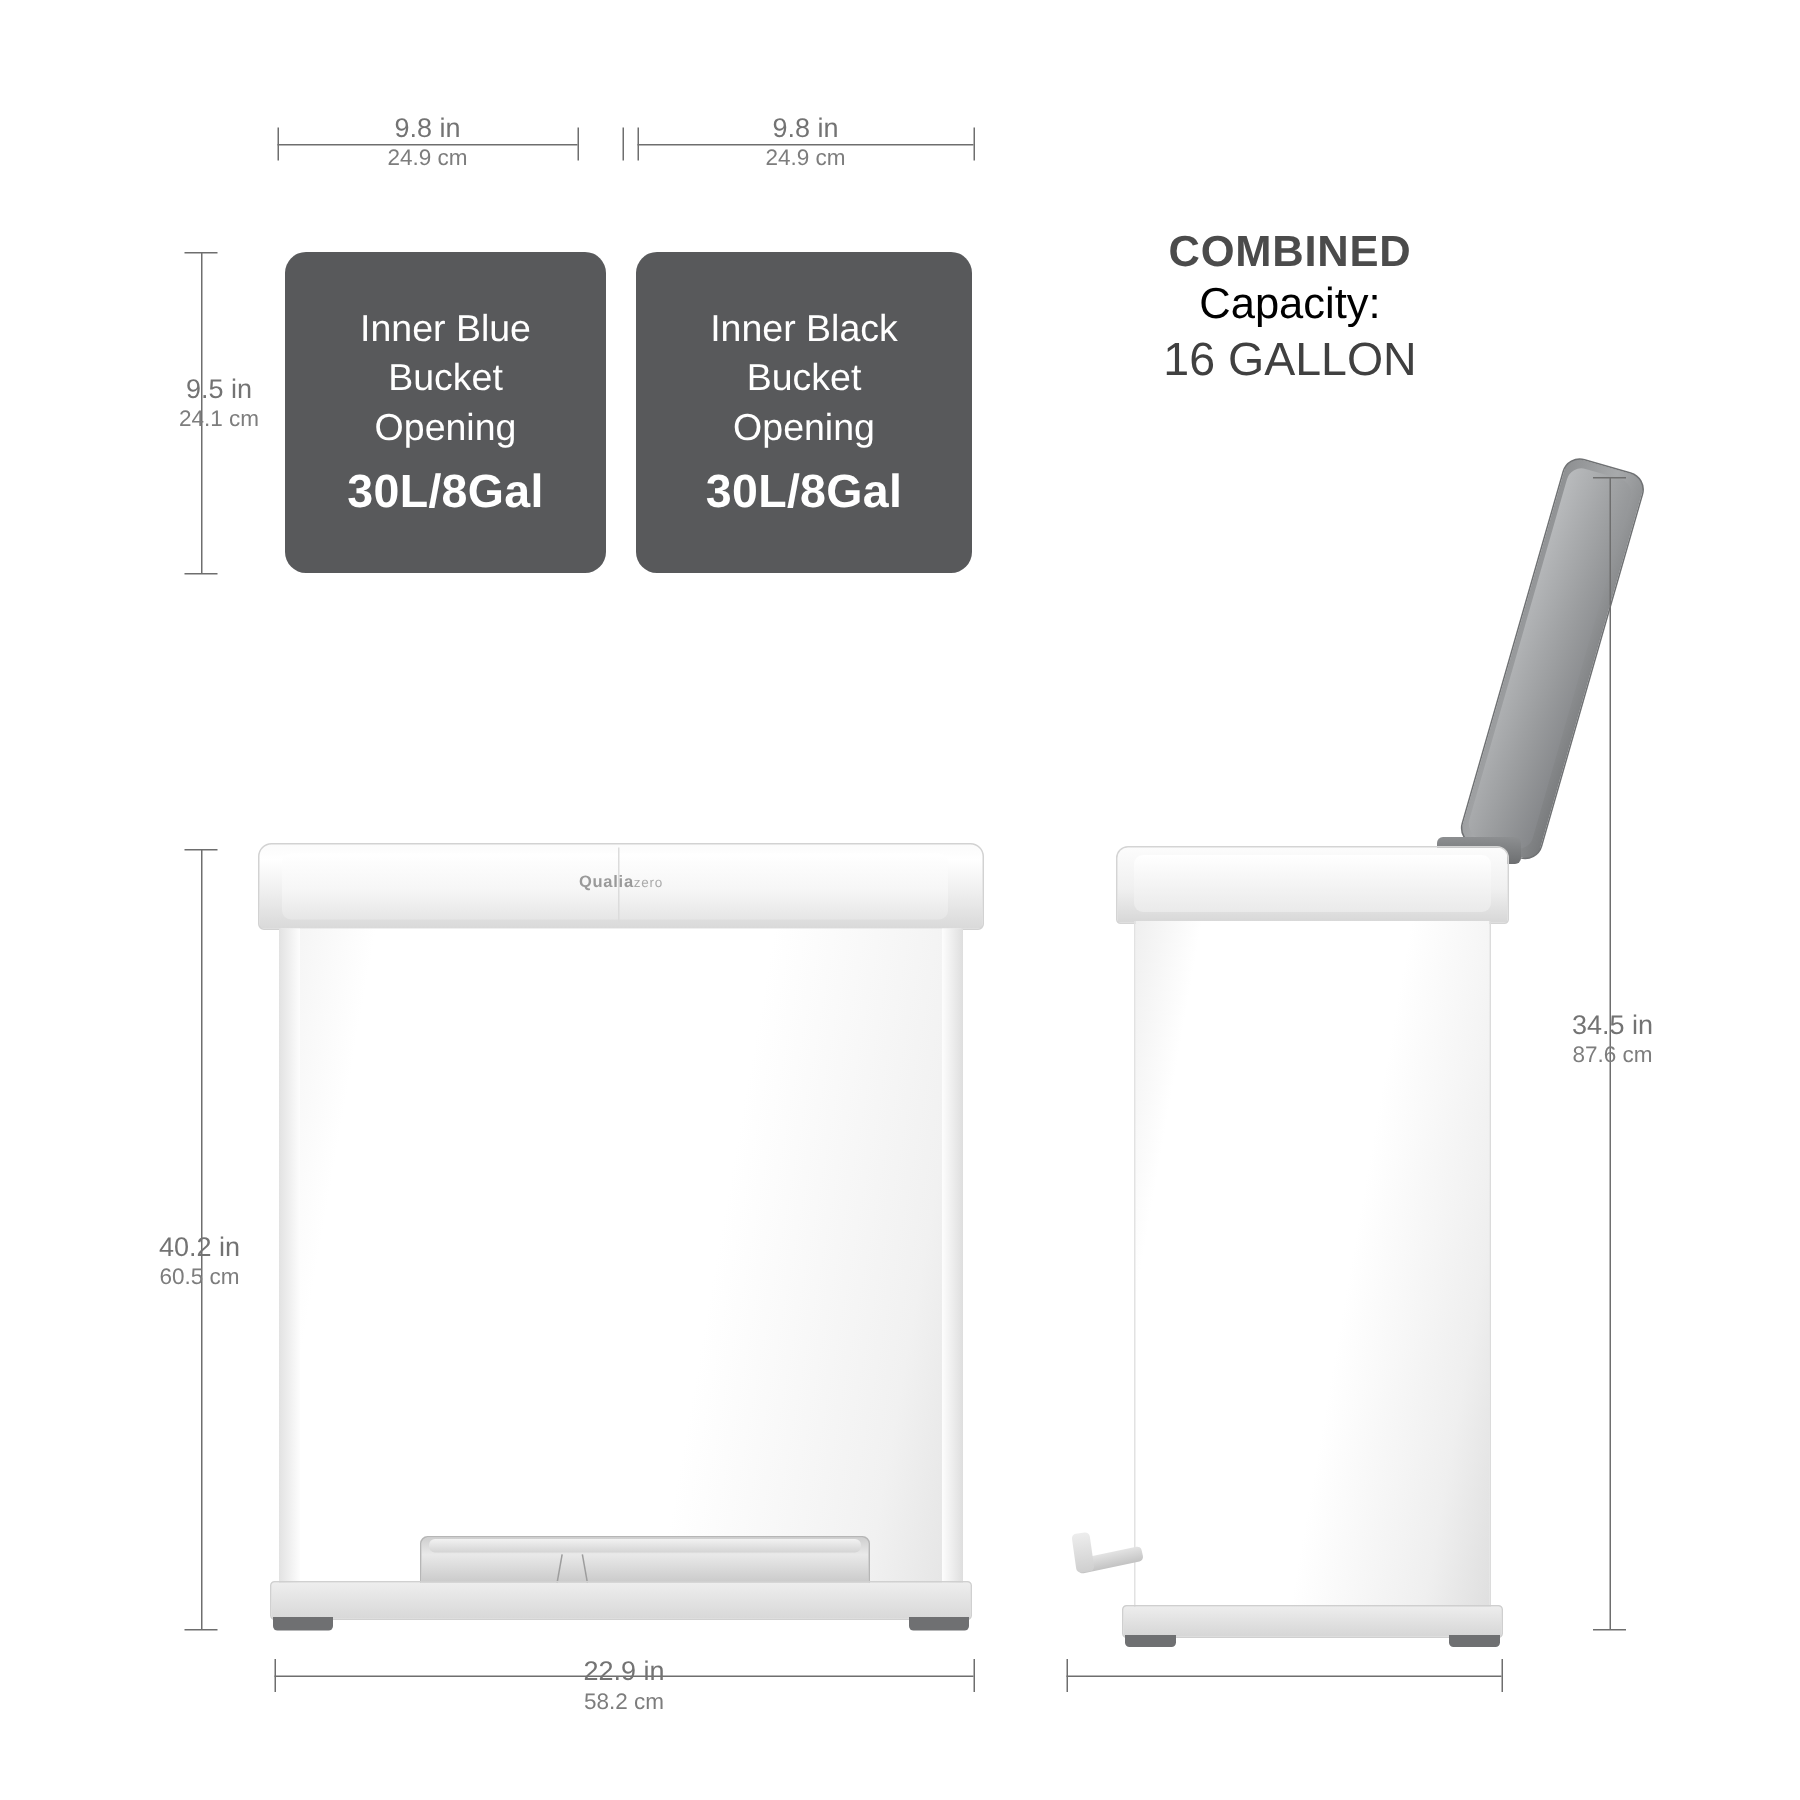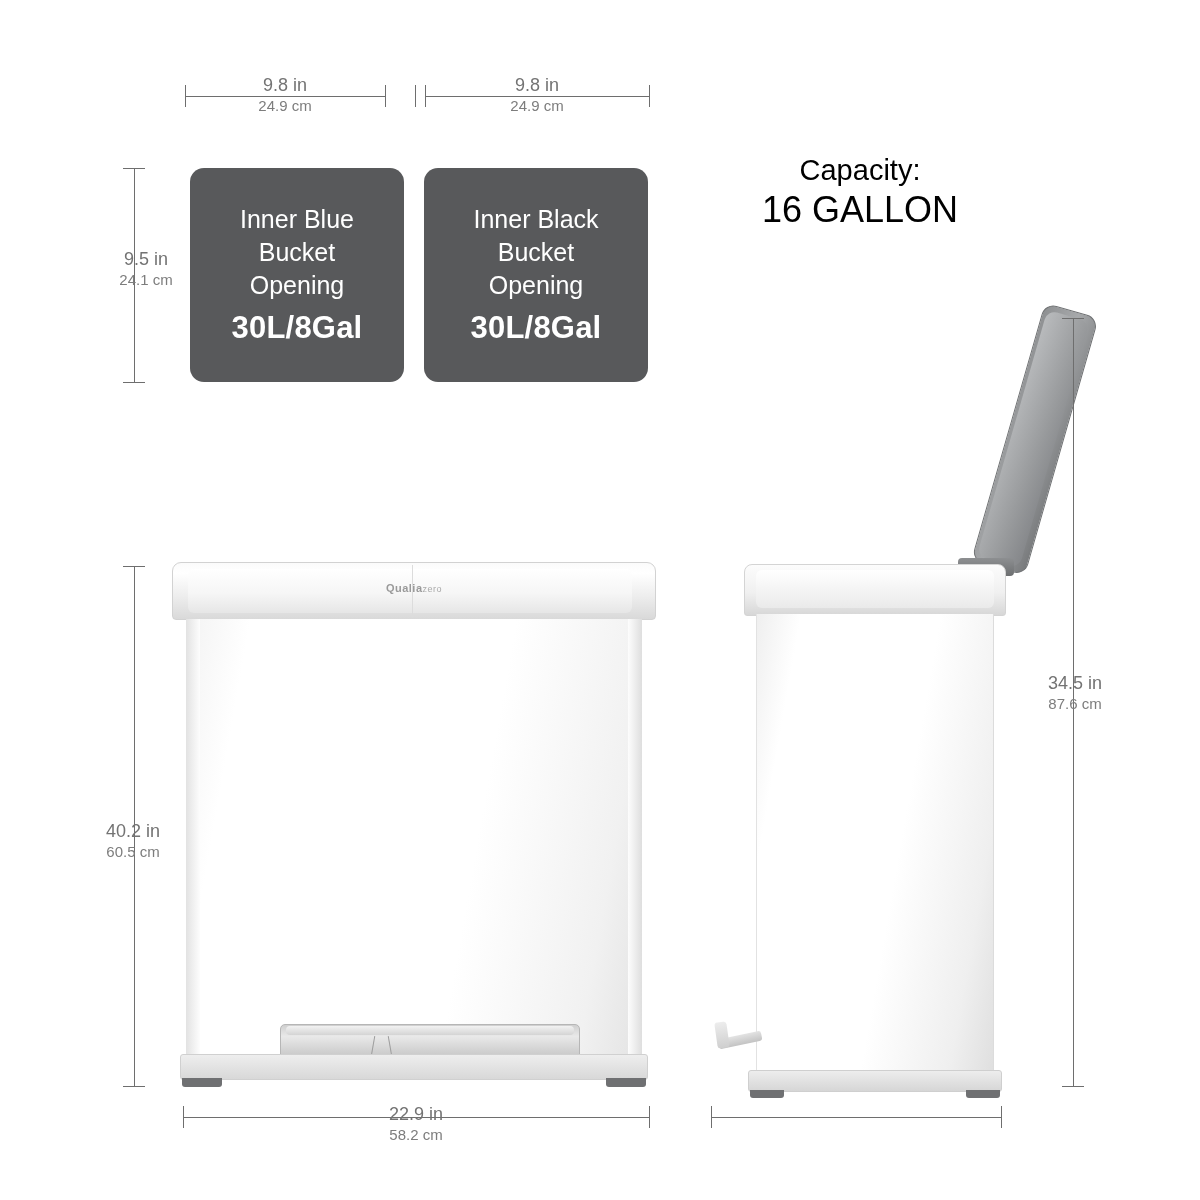--- a/index.html
+++ b/index.html
@@ -42,21 +42,21 @@
     padding: 14px 10px 16px;
   }
   .card .ln { font-size: 25px; line-height: 1.32; font-weight: 400; }
   .card .big { font-size: 31px; font-weight: 700; margin-top: 8px; letter-spacing: .2px; }
 
   
   .combined { position: absolute; text-align: center; }
   .combined .t1 { font-size: 29px; font-weight: 700; color: #4b4b4b; letter-spacing: .5px; }
   .combined .t2 { font-size: 29px; font-weight: 400; color: #000000; margin-top: 2px; }
   .combined .t3 { font-size: 82px; font-weight: 700; color: #4b4b4b; line-height: 1.02; margin-top: 2px; }
-  .combined .t4 { font-size: 36px; font-weight: 400; color: #000000; margin-top: 2px; }
+  .combined .t4 { font-size: 31px; font-weight: 400; color: #404040; margin-top: 2px; }
 
   
   .front { position: absolute; left: 168px; top: 562px; width: 492px; height: 527px; }
   .front .lid {
     position: absolute; left: 4px; top: 0; width: 484px; height: 58px;
     border-radius: 9px 9px 4px 4px;
     background: linear-gradient(180deg,#fbfbfb 0%, #ffffff 18%, #ededed 60%, #d9d9d9 100%);
     border: 1px solid #d2d2d2;
   }
   .front .lid-inner {
@@ -188,20 +188,21 @@
   </div>
 
   <div class="card" style="left:424px; top:168px; width:224px; height:214px;">
     <div class="ln">Inner Black</div>
     <div class="ln">Bucket</div>
     <div class="ln">Opening</div>
     <div class="big">30L/8Gal</div>
   </div>
 
   <div class="combined" style="left:700px; top:152px; width:320px;">
+    <div class="t1">COMBINED</div>
     <div class="t2">Capacity:</div>
     <div class="t4">16 GALLON</div>
   </div>
 
   <div class="front">
     <div class="lid"></div>
     <div class="lid-inner"></div>
     <div class="lid-seam"></div>
     <div class="brand"><span>Qualia</span><span class="z">zero</span></div>
     <div class="body"></div>

